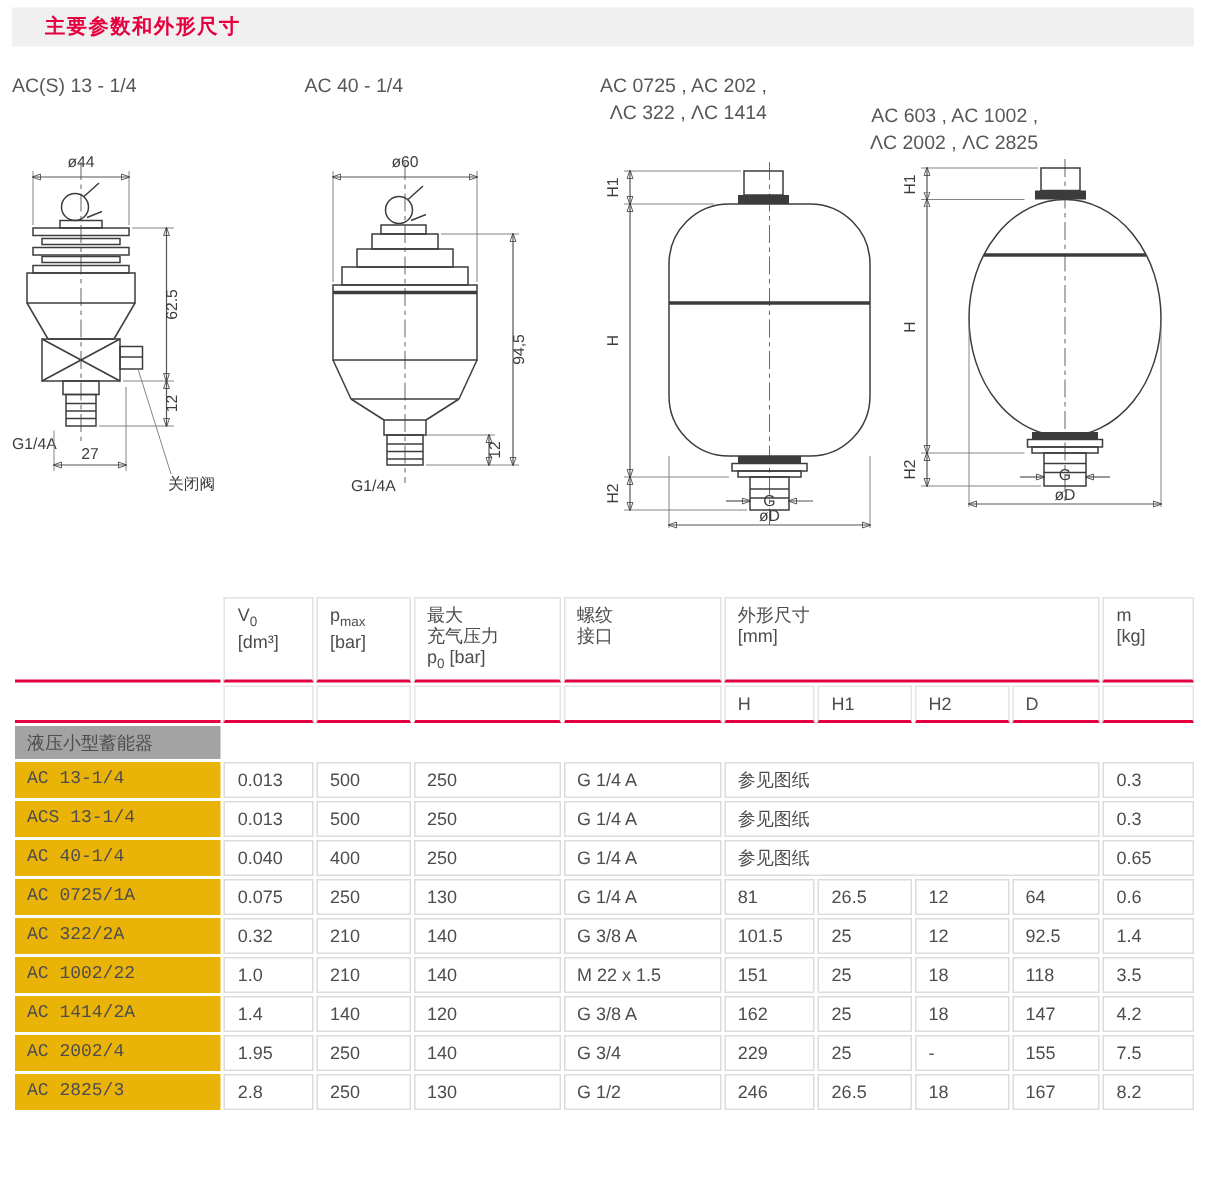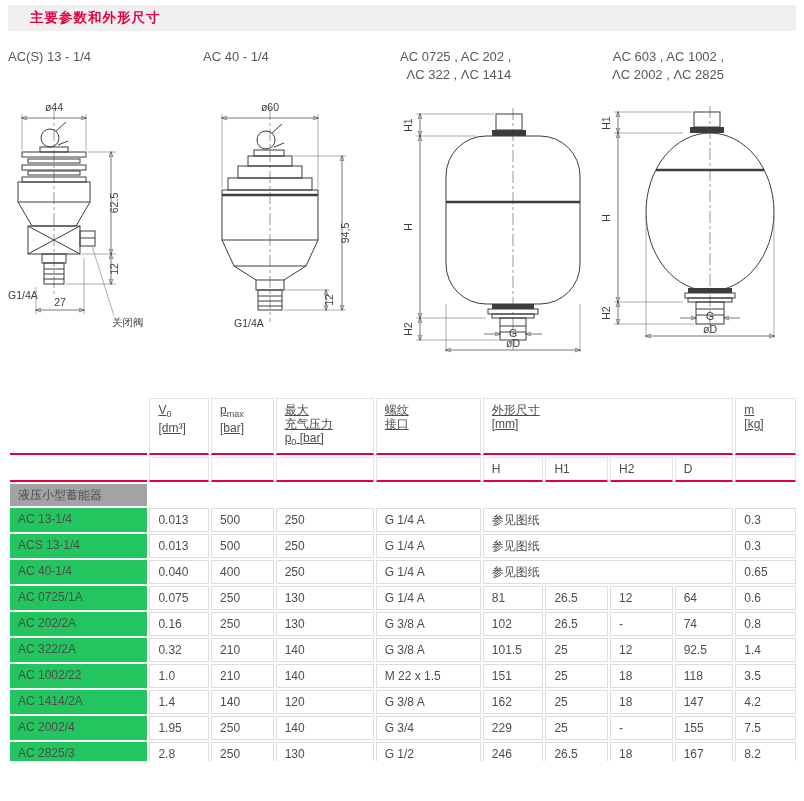--- a/index.html
+++ b/index.html
@@ -7,43 +7,43 @@
   body { font-family:"Liberation Sans","DejaVu Sans",sans-serif; color:#4d4d4f; }
   #page { position:relative; width:804px; height:761px; background:#fff; overflow:hidden; }
 
   
   .title-bar { position:absolute; left:8px; top:5px; width:788px; height:26px;
     background:#f0f0f0; line-height:26px; padding-left:22px;
     color:#e4003f; font-size:13.5px; font-weight:bold; letter-spacing:1px; }
 
   
   .cap { position:absolute; top:48px; font-size:13px; color:#58585a; line-height:18px;text-align:right; }
-  .cap1 { left:8px; }  .cap2 { left:203px; }  .cap3 { left:400px; }  .cap4 { left:612px; }
+  .cap1 { left:8px; }  .cap2 { left:203px; }  .cap3 { left:400px; }  .cap4 { left:580px;margin-top:20px; }
 
   
   .dwg { position:absolute; top:100px; }
   .d1 { left:6px; }  .d2 { left:192px; }  .d3 { left:388px; }  .d4 { left:588px; }
   .dwg line,.dwg rect,.dwg circle,.dwg ellipse,.dwg path,.dwg polygon { stroke:#3c3c3c; fill:none; stroke-width:1; }
   .dwg .fill { fill:#3c3c3c; stroke:none; }
   .dwg .seam { stroke-width:2.4; }
   .dwg .cl { stroke:#6a6a6a; stroke-width:0.7; stroke-dasharray:12 3 3 3; }
   .dwg .dim { stroke:#555; stroke-width:0.8; }
   .dwg .ext { stroke:#777; stroke-width:0.6; }
   .dwg text { fill:#3c3c3c; font-size:10.5px; font-family:"Liberation Sans",sans-serif; stroke:none; }
 
   
   table.params { position:absolute; left:8px; top:396px; width:790px;
     border-collapse:separate; border-spacing:2px 2px; table-layout:fixed; font-size:12px; }
   table.params td, table.params th { font-weight:normal; text-align:left; vertical-align:top;
     padding:4px 8px; line-height:14px; color:#4d4d4f; }
-  th.hd { border:1px solid #e2e2e2; border-bottom:2px solid #e4003f; padding-top:6px;text-decoration:underline; }
+  th.hd { border:1px solid #e2e2e2; border-bottom:2px solid #e4003f; padding-top:6px; }
   th.hd-first { border:none; border-bottom:2px solid #e4003f; }
   th.sub { border:1px solid #e6e6e6; border-bottom:2px solid #e4003f; padding:3px 8px; }
   th.sub-first { border:none; border-bottom:2px solid #e4003f; }
-  td.stub { background:#22c55e; border:none; padding:5px 8px 4px 12px; }
+  td.stub { background:#eab308; border:none; padding:5px 8px 4px 12px;font-family:Liberation Mono, monospace; }
   td.cell { border:1px solid #dcdcdc; background:#fff; }
   td.sect { background:#a3a3a3; border:none; padding:6px 8px 5px 12px; }
   td.blank { border:none; }
   sub { font-size:9px; }
   .u { display:block; }
 
   .bottom-rule { position:absolute; left:8px; top:797px; width:135px; height:4px; background:#7d7d7f; }
 </style>
 </head>
 <body>
@@ -309,32 +309,20 @@
       <td class="cell">250</td>
       <td class="cell">130</td>
       <td class="cell">G 1/4 A</td>
       <td class="cell">81</td>
       <td class="cell">26.5</td>
       <td class="cell">12</td>
       <td class="cell">64</td>
       <td class="cell">0.6</td>
     </tr>
     <tr>
-      <td class="stub">AC 202/2A</td>
-      <td class="cell">0.16</td>
-      <td class="cell">250</td>
-      <td class="cell">130</td>
-      <td class="cell">G 3/8 A</td>
-      <td class="cell">102</td>
-      <td class="cell">26.5</td>
-      <td class="cell">-</td>
-      <td class="cell">74</td>
-      <td class="cell">0.8</td>
-    </tr>
-    <tr>
       <td class="stub">AC 322/2A</td>
       <td class="cell">0.32</td>
       <td class="cell">210</td>
       <td class="cell">140</td>
       <td class="cell">G 3/8 A</td>
       <td class="cell">101.5</td>
       <td class="cell">25</td>
       <td class="cell">12</td>
       <td class="cell">92.5</td>
       <td class="cell">1.4</td>

